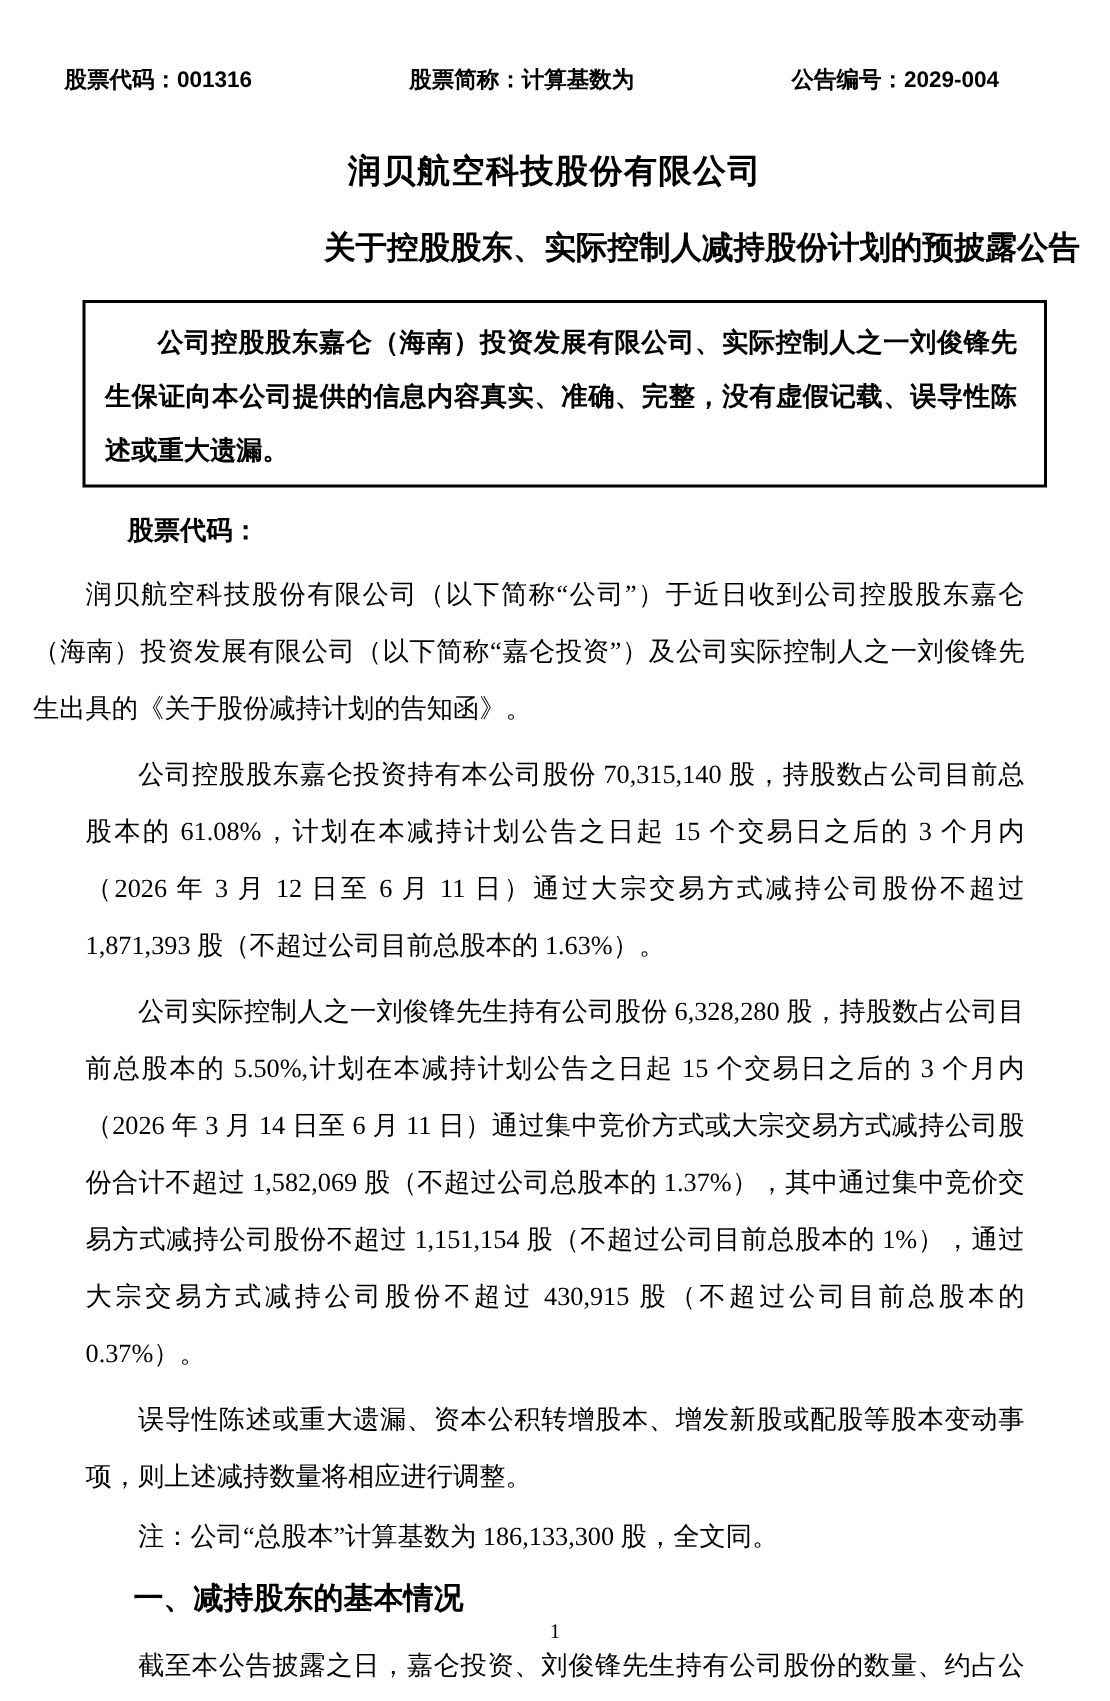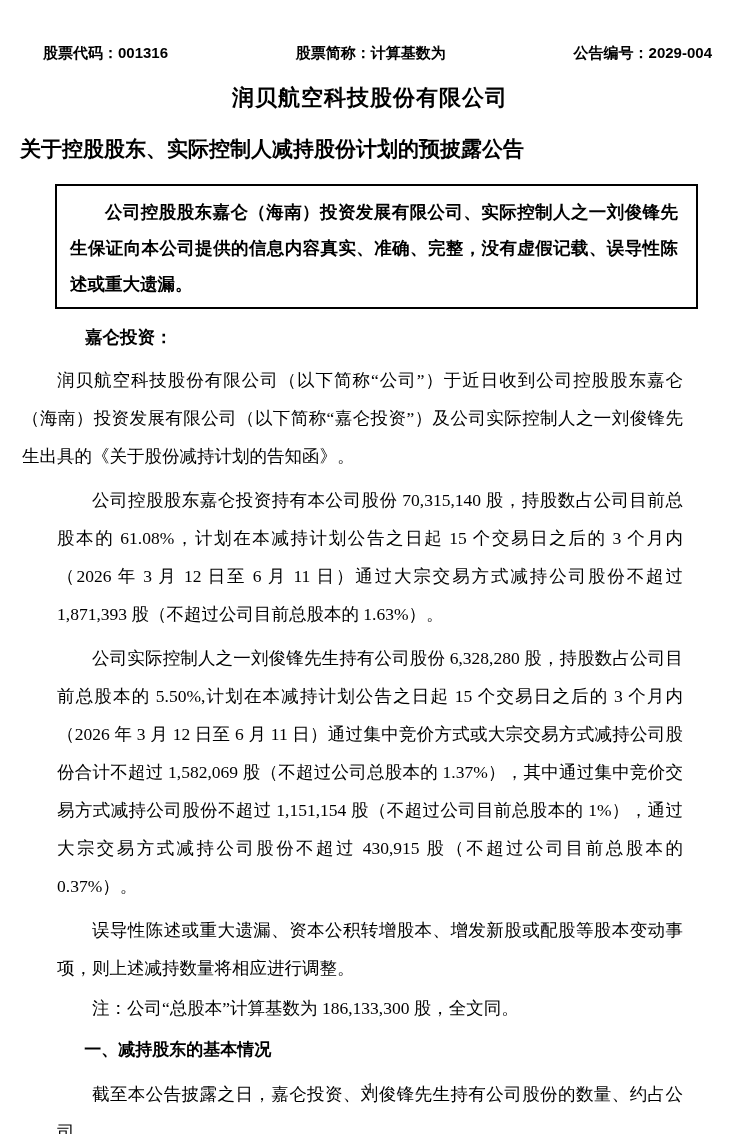--- a/index.html
+++ b/index.html
@@ -13,32 +13,32 @@
     overflow: hidden;
   }
   .hei {
     font-family: "Liberation Sans", "DejaVu Sans", sans-serif;
     font-weight: bold;
   }
   .doc-header {
     display: flex;
     justify-content: space-between;
     align-items: baseline;
-    margin: 44px 28px 0 43px;
+    margin: 44px 74px 0 43px;
     font-size: 15px;
   }
   .title1 {
-    margin: 20px 20px 0;
+    margin: 36px 20px 0;
     text-align: center;
     font-size: 22px;
     letter-spacing: 1px;
   }
   .title2 {
     margin: 22px 20px 0;
-    text-align: left;
+    text-align: right;
     font-size: 21px;
   }
   .statement-box {
     margin: 21px 42px 0 55px;
     border: 2px solid #000;
     padding: 8px 18px 5px 13px;
     font-size: 17.5px;
     line-height: 36px;
     text-indent: 2em;
     text-align: justify;
@@ -58,21 +58,21 @@
   }
   .para-first { margin-top: 14px; margin-left: 22px; }
   .note-line {
     margin: 2px 57px 0;
     font-size: 17.5px;
     line-height: 38px;
     text-indent: 2em;
   }
   .section-heading {
     margin: 12px 57px 0;
-    font-size: 17px;
+    font-size: 20px;
     line-height: 22px;
     text-indent: 1.6em;
   }
   .section-para {
     margin: 14px 57px 0;
     font-size: 17.5px;
     line-height: 38px;
     text-indent: 2em;
     text-align: justify;
   }
@@ -92,25 +92,25 @@
   <span>股票代码：001316</span>
   <span>股票简称：计算基数为</span>
   <span>公告编号：2029-004</span>
 </div>
 
 <div class="title1 hei">润贝航空科技股份有限公司</div>
 <div class="title2 hei">关于控股股东、实际控制人减持股份计划的预披露公告</div>
 
 <div class="statement-box hei">公司控股股东嘉仑（海南）投资发展有限公司、实际控制人之一刘俊锋先生保证向本公司提供的信息内容真实、准确、完整，没有虚假记载、误导性陈述或重大遗漏。</div>
 
-<div class="special-note hei">嘉仑投资：</div>
+<div class="special-note hei">股票代码：</div>
 
 <p class="para para-first">润贝航空科技股份有限公司（以下简称“公司”）于近日收到公司控股股东嘉仑（海南）投资发展有限公司（以下简称“嘉仑投资”）及公司实际控制人之一刘俊锋先生出具的《关于股份减持计划的告知函》。</p>
 <p class="para">公司控股股东嘉仑投资持有本公司股份 70,315,140 股，持股数占公司目前总股本的 61.08%，计划在本减持计划公告之日起 15 个交易日之后的 3 个月内（2026 年 3 月 12 日至 6 月 11 日）通过大宗交易方式减持公司股份不超过 1,871,393 股（不超过公司目前总股本的 1.63%）。</p>
-<p class="para">公司实际控制人之一刘俊锋先生持有公司股份 6,328,280 股，持股数占公司目前总股本的 5.50%,计划在本减持计划公告之日起 15 个交易日之后的 3 个月内（2026 年 3 月 12 日至 6 月 11 日）通过集中竞价方式或大宗交易方式减持公司股份合计不超过 1,582,069 股（不超过公司总股本的 1.37%），其中通过集中竞价交易方式减持公司股份不超过 1,151,154 股（不超过公司目前总股本的 1%），通过大宗交易方式减持公司股份不超过 430,915 股（不超过公司目前总股本的 0.37%）。</p>
+<p class="para">公司实际控制人之一刘俊锋先生持有公司股份 6,328,280 股，持股数占公司目前总股本的 5.50%,计划在本减持计划公告之日起 15 个交易日之后的 3 个月内（2026 年 3 月 14 日至 6 月 11 日）通过集中竞价方式或大宗交易方式减持公司股份合计不超过 1,582,069 股（不超过公司总股本的 1.37%），其中通过集中竞价交易方式减持公司股份不超过 1,151,154 股（不超过公司目前总股本的 1%），通过大宗交易方式减持公司股份不超过 430,915 股（不超过公司目前总股本的 0.37%）。</p>
 <p class="para">误导性陈述或重大遗漏、资本公积转增股本、增发新股或配股等股本变动事项，则上述减持数量将相应进行调整。</p>
 
 <p class="note-line">注：公司“总股本”计算基数为 186,133,300 股，全文同。</p>
 
 <div class="section-heading hei">一、减持股东的基本情况</div>
 <p class="section-para">截至本公告披露之日，嘉仑投资、刘俊锋先生持有公司股份的数量、约占公司</p>
 
 <div class="page-number">1</div>
 
 </body></html>

